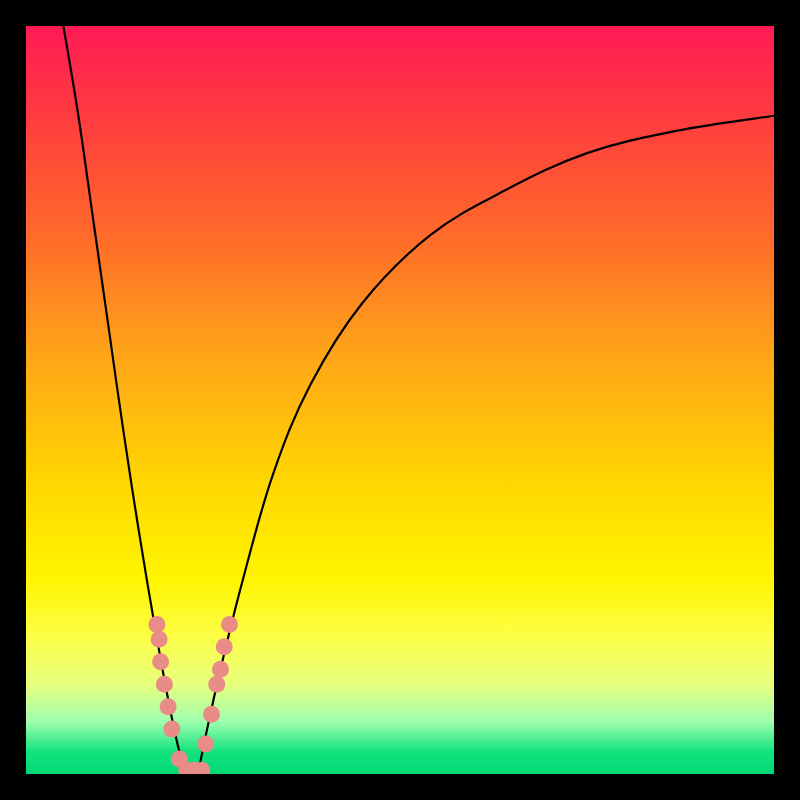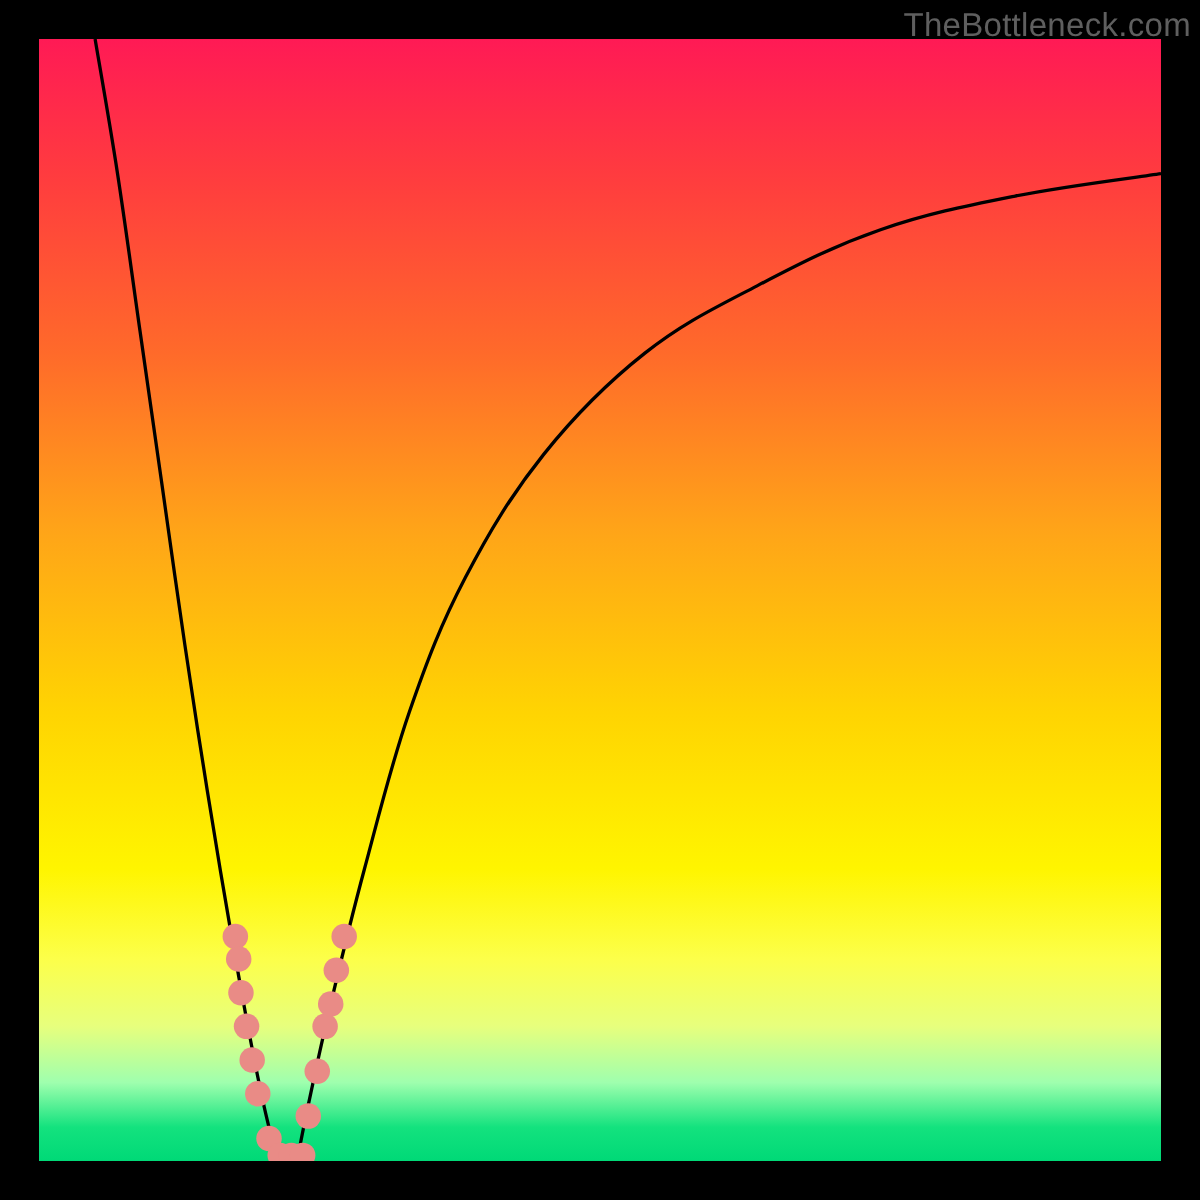--- a/index.html
+++ b/index.html
@@ -91,14 +91,13 @@
           <circle class="dot" cx="179.51999999999998" cy="718.08" r="8.5"></circle>
           <circle class="dot" cx="185.504" cy="688.16" r="8.5"></circle>
           <circle class="dot" cx="190.74" cy="658.24" r="8.5"></circle>
           <circle class="dot" cx="194.48000000000002" cy="643.28" r="8.5"></circle>
           <circle class="dot" cx="198.22" cy="620.84" r="8.5"></circle>
           <circle class="dot" cx="203.45600000000002" cy="598.4" r="8.5"></circle>
         </g>
     </svg>
   </div>
 
-  <div class="watermark">TheBottleneck.com</div>
 </div>
 
 </body></html>

